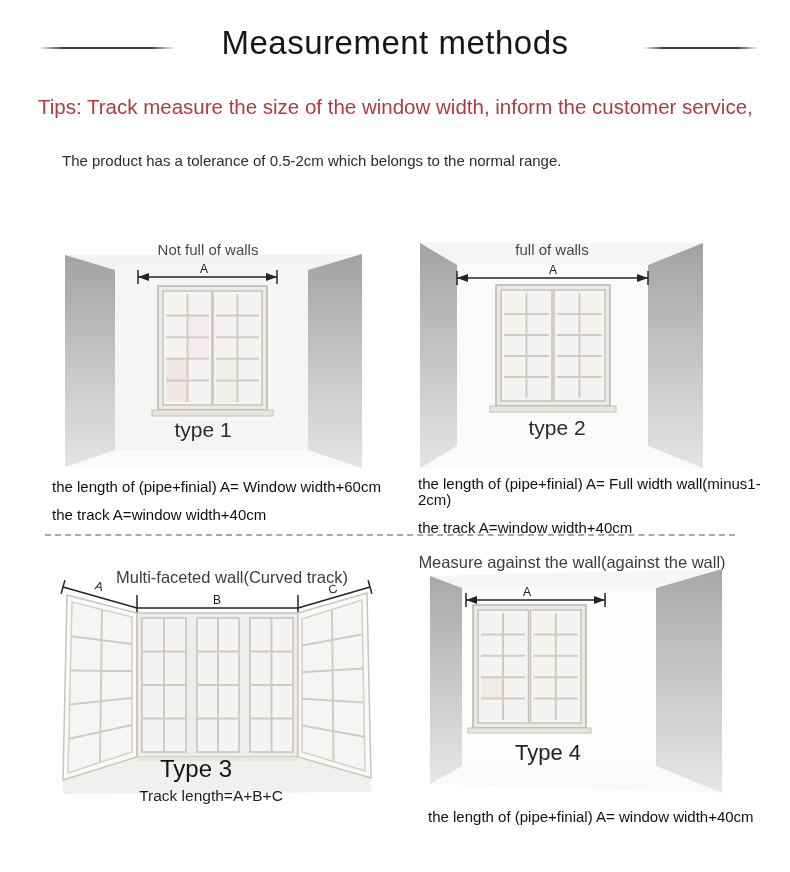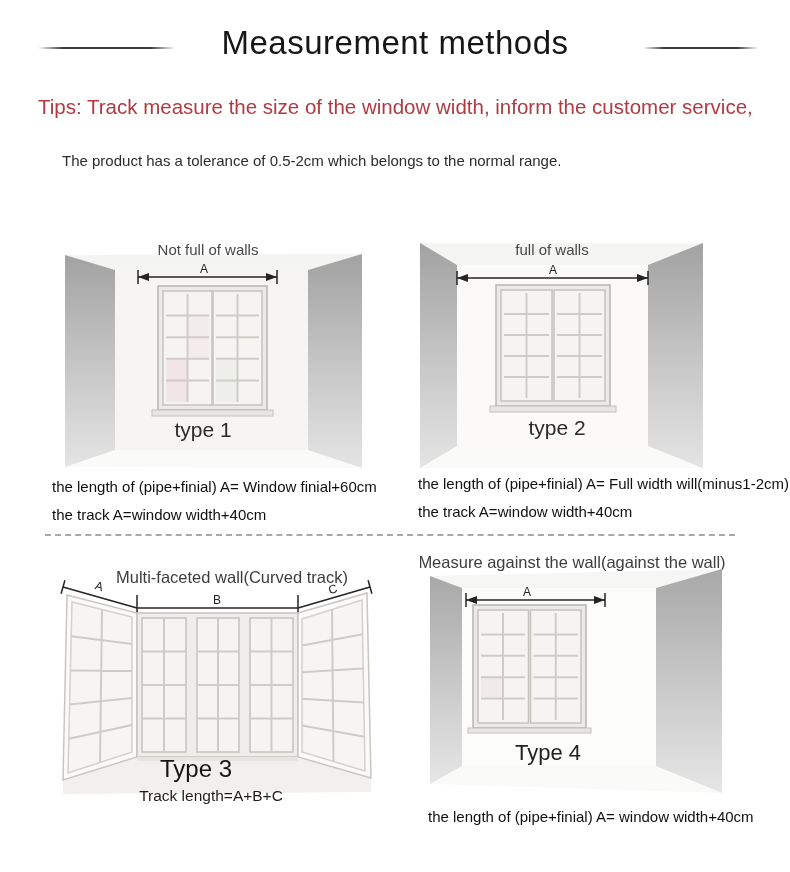--- a/index.html
+++ b/index.html
@@ -109,25 +109,25 @@
       <rect class="sash" x="101" y="62" width="51" height="111"></rect>
       <rect class="sash" x="154" y="62" width="51" height="111"></rect>
       <path class="grid" d="M126.5,65 V170 M104,86 H149 M104,107 H149 M104,128 H149 M104,149 H149"></path>
       <path class="grid" d="M179.5,65 V170 M157,86 H202 M157,107 H202 M157,128 H202 M157,149 H202"></path>
       <rect class="sill" x="90" y="178" width="126" height="6"></rect>
     </g>
     <text class="tname" x="157" y="207" text-anchor="middle">type 2</text>
   </svg>
 
   <div class="abs formulas f-t1">
-    <p>the length of (pipe+finial) A= Window finial+60cm</p>
+    <p>the length of (pipe+finial) A= Window width+60cm</p>
     <p>the track A=window width+40cm</p>
   </div>
   <div class="abs formulas f-t2">
-    <p>the length of (pipe+finial) A= Full width will(minus1-2cm)</p>
+    <p>the length of (pipe+finial) A= Full width wall(minus1-2cm)</p>
     <p>the track A=window width+40cm</p>
   </div>
 
   <div class="abs divider"></div>
 
   <svg class="abs" style="left:30px;top:545px;" width="390" height="270" viewBox="0 0 390 270">
     <text class="cap-lg" x="202" y="38" text-anchor="middle">Multi-faceted wall(Curved track)</text>
 
     <polygon points="33,235 107,213 268,213 341,233 341,247 33,249" fill="#f1f0ee"></polygon>
 

